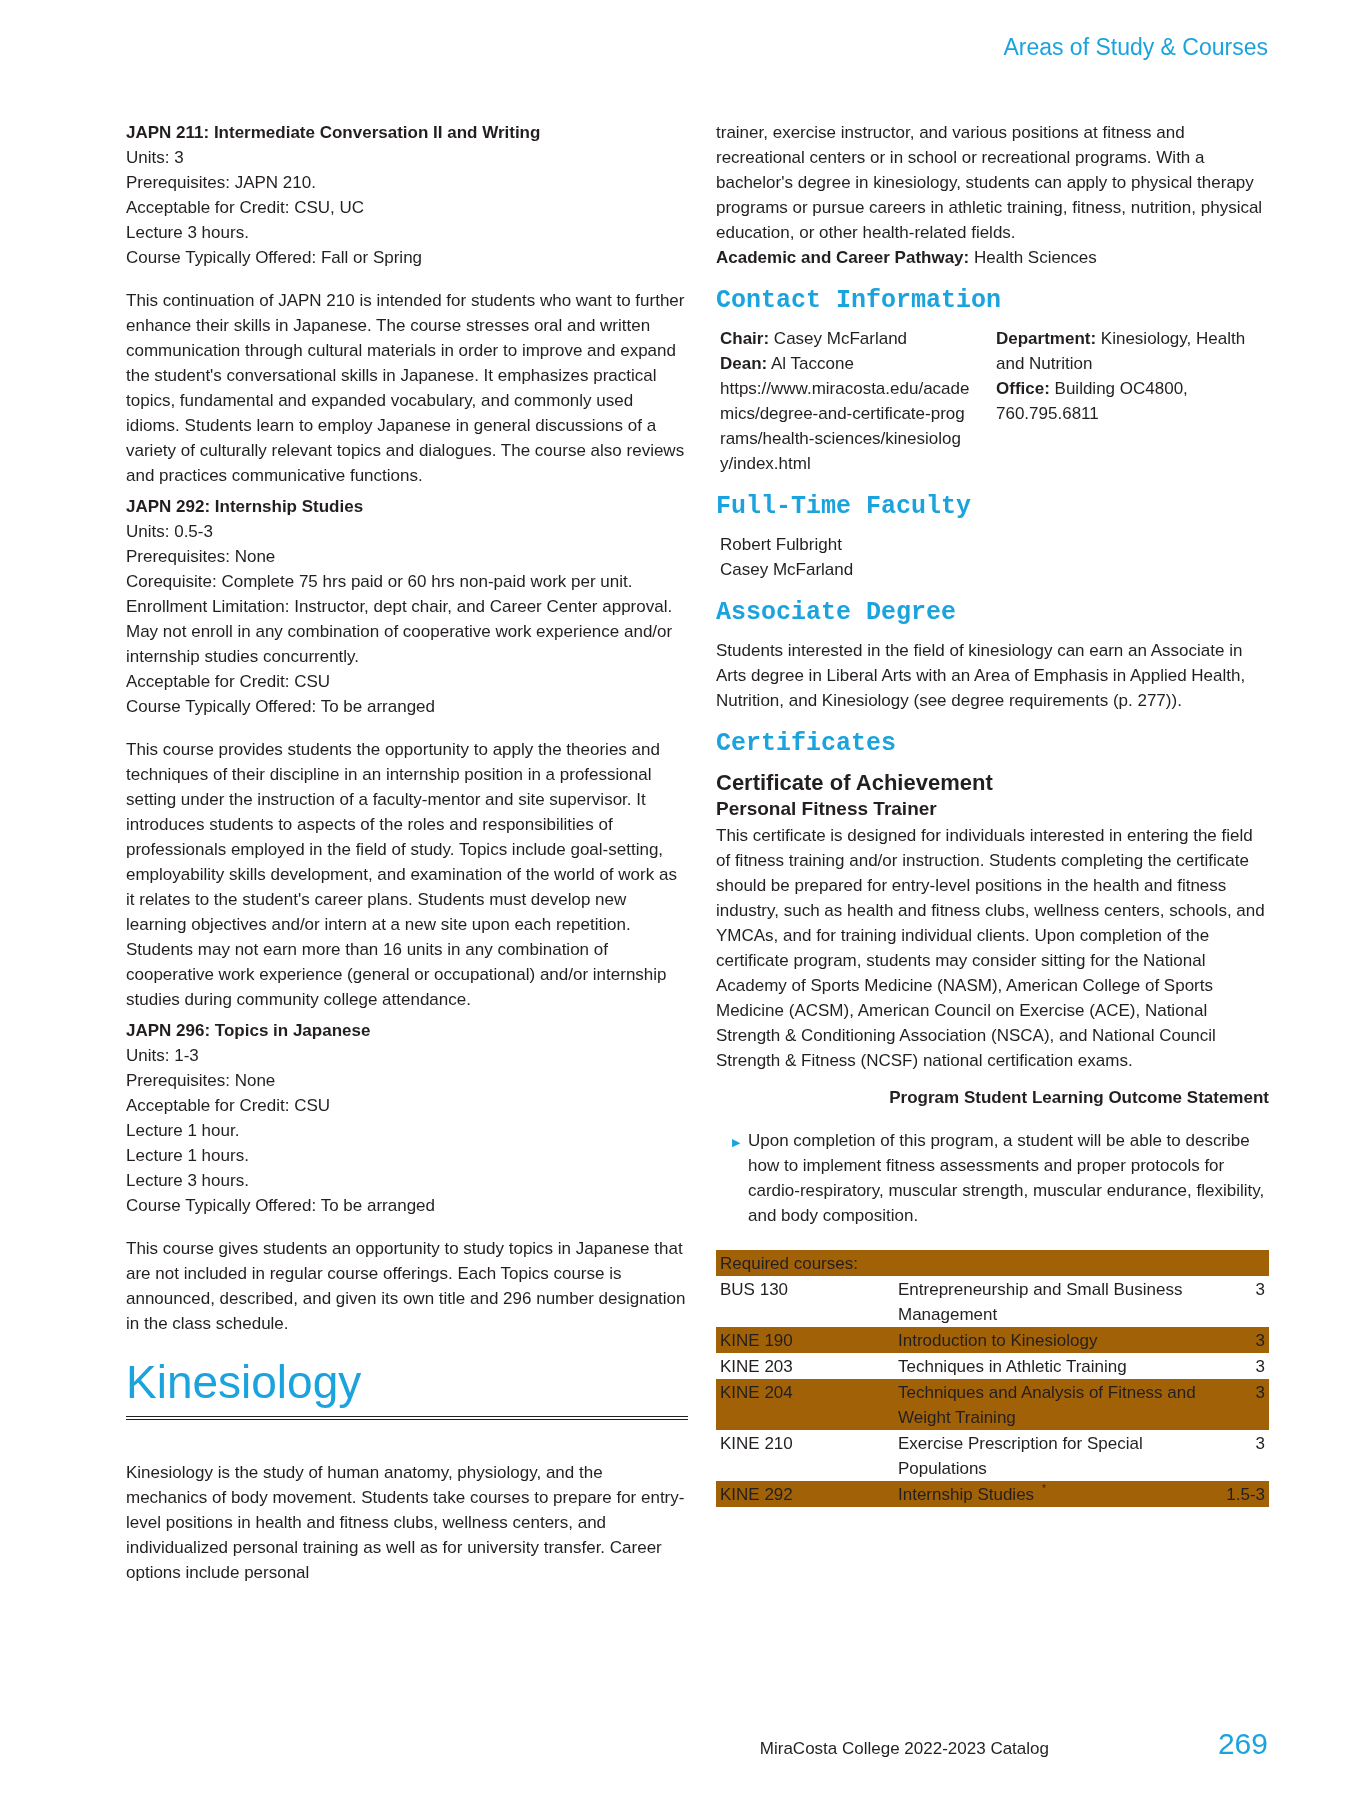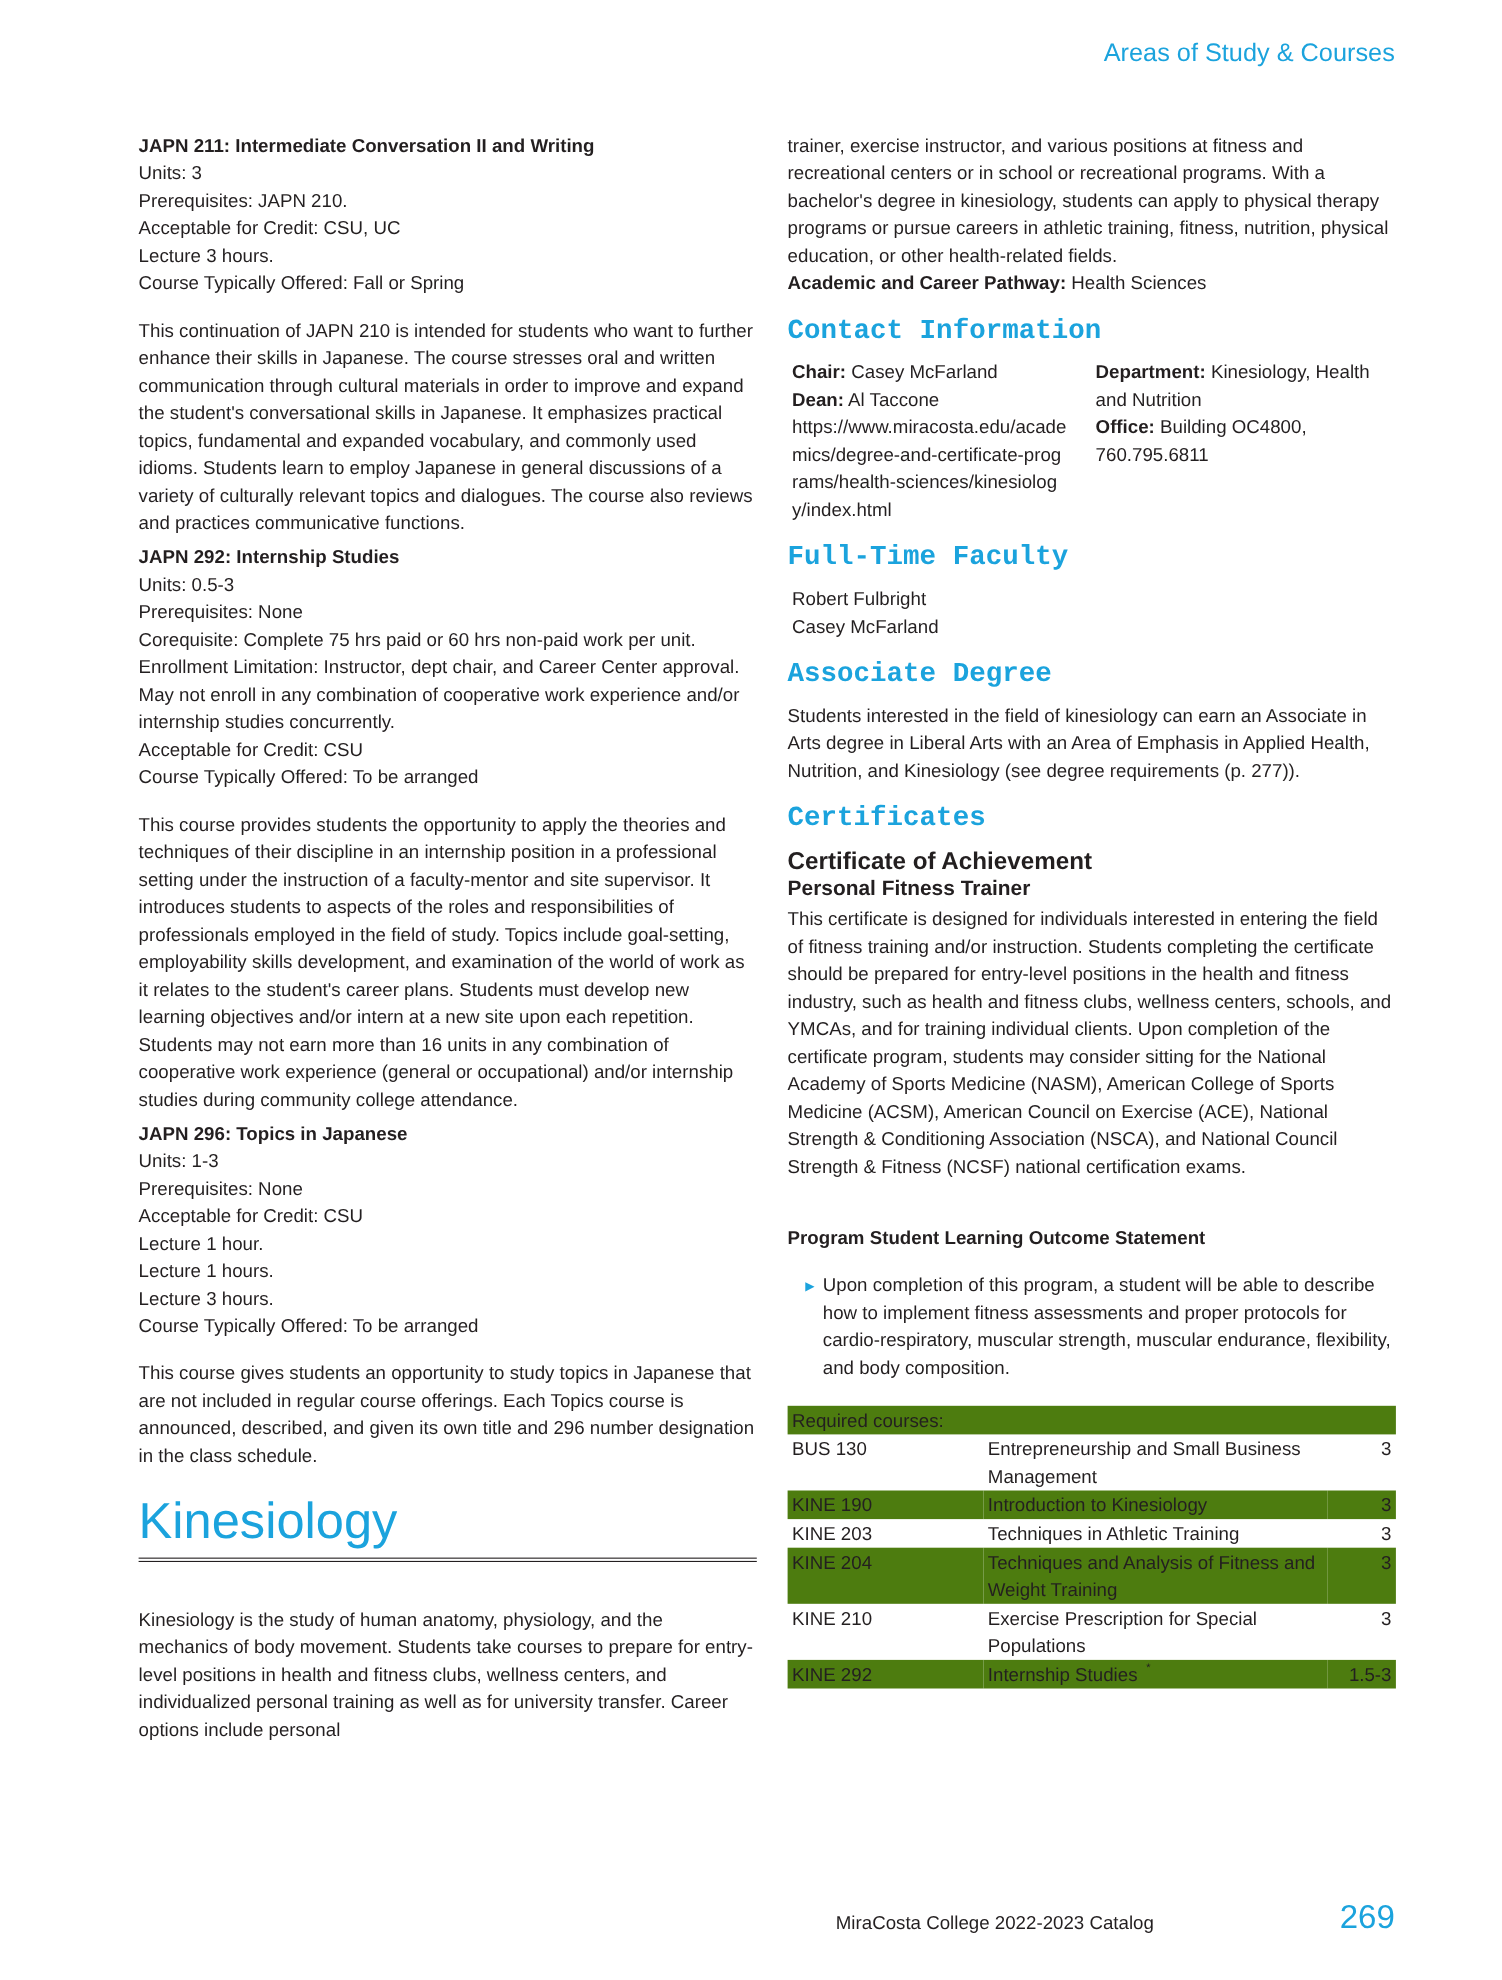--- a/index.html
+++ b/index.html
@@ -19,26 +19,26 @@
   .big-h1 { color:#1ba3dd; font-size:46px; line-height:56px; margin-top:18px; padding-bottom:6px;
             border-bottom:4px double #231f20; font-family:"Liberation Sans", sans-serif; }
   .kine-intro { margin-top:40px; }
   .contact-grid { display:flex; padding-left:4px; }
   .contact-col1 { width:276px; }
   .contact-col2 { width:270px; }
   b { font-weight:bold; }
   .indent4 { padding-left:4px; }
   .h3-black { font-size:22px; font-weight:bold; line-height:28px; margin-top:6px; }
   .h4-black { font-size:19px; font-weight:bold; line-height:24px; margin-bottom:2px; }
-  .small-bold { font-weight:bold; font-size:17px; margin-top:40px; }
+  .small-bold { font-weight:bold; font-size:17px; margin-top:12px;text-align:right; }
   .bullet-row { display:flex; margin-top:18px; padding-left:16px; }
   .bullet { color:#1ba3dd; font-size:11px; width:16px; padding-top:2px; flex:none; }
   table.req { border-collapse:collapse; width:553px; margin-top:22px; font-size:17px; line-height:25px; }
   table.req td { padding:1px 4px 0 4px; vertical-align:top; }
-  table.req tr.shade td { background:#4d7c0f;margin-top:48px; }
+  table.req tr.shade td { background:#a16207;margin-top:48px; }
   td.code { width:170px; }
   td.units { text-align:right; width:54px; padding-right:2px; }
   sup.ast { font-size:10px; vertical-align:top; position:relative; top:-6px; left:8px; }
   .footer-text { right:316px; top:1739px; font-size:17px; font-family:"Liberation Sans", sans-serif; color:#231f20; }
   .page-num { right:97px; top:1727px; font-size:30px; color:#1ba3dd; font-family:"Liberation Sans", sans-serif; }
 </style>
 </head>
 <body>
 
 <div class="abs running-head">Areas of Study &amp; Courses</div>

